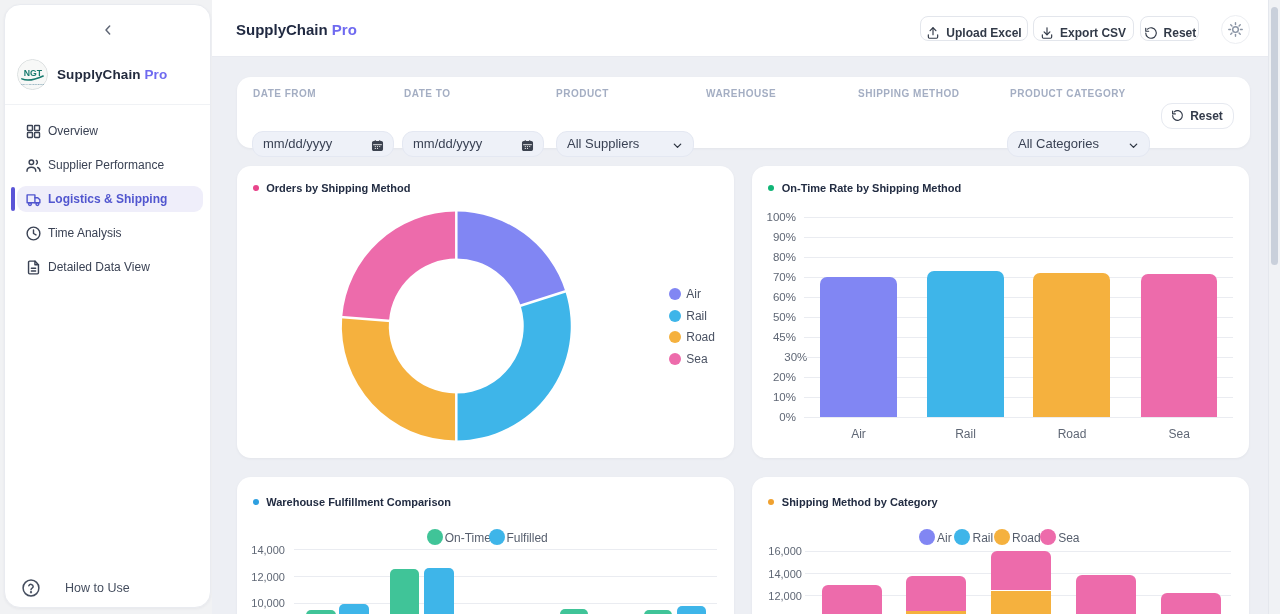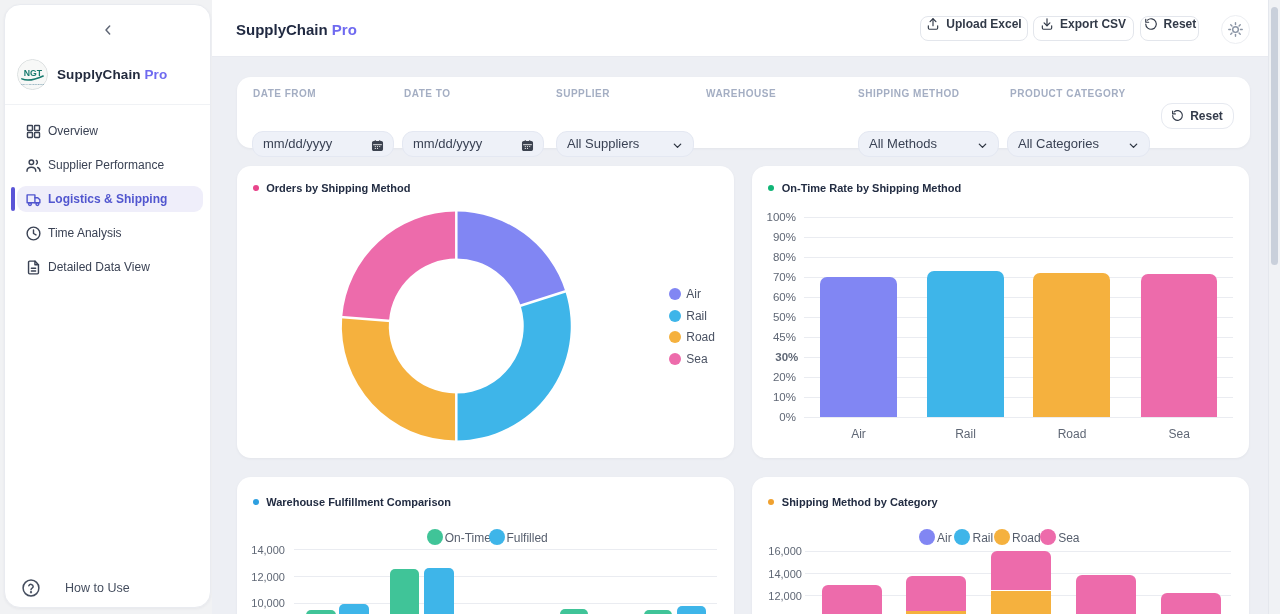--- a/index.html
+++ b/index.html
@@ -18,21 +18,21 @@
 .nitem span{margin-left:6px;position:relative;}
 .nitem.active{color:#5156cf;font-weight:600;}
 .nitem.active .pillbg{position:absolute;left:0;right:3px;top:4px;bottom:4px;background:#efeefa;border-radius:9px;}
 .nitem.active:before{content:"";position:absolute;left:0;top:5px;bottom:5px;width:3.5px;border-radius:3px;background:#5b55d7;z-index:1;}
 #howto{position:absolute;left:16px;top:573px;display:flex;align-items:center;color:#454e5f;font-size:12.5px;font-weight:500;}
 #howto span{margin-left:24px;}
 
 #topbar{position:absolute;left:212px;top:0;width:1068px;height:57px;background:#fff;border-bottom:1px solid #e9ebf1;}
 #tbtitle{position:absolute;left:24px;top:21px;font-size:15px;font-weight:700;color:#1f2840;}
 #tbtitle .pro{color:#6f6af0;}
-.tbtn{position:absolute;top:16px;height:25px;display:flex;align-items:flex-start;justify-content:center;background:#fff;border:1px solid #e3e6ec;border-radius:8px;font-size:12px;font-weight:600;color:#323a48;white-space:nowrap;}
+.tbtn{position:absolute;top:16px;height:25px;display:flex;align-items:flex-end;justify-content:center;background:#fff;border:1px solid #e3e6ec;border-radius:8px;font-size:12px;font-weight:600;color:#323a48;white-space:nowrap;}
 .tbtn svg{margin-right:6px;}
 #themebtn{position:absolute;left:1009px;top:15px;width:29px;height:29px;border:1px solid #eceef2;border-radius:50%;display:flex;align-items:center;justify-content:center;color:#8b95a5;}
 
 #main{position:absolute;left:212px;top:57px;width:1056px;height:557px;background:#edeff4;}
 #scrolltrack{position:absolute;left:1268px;top:0px;width:12px;height:614px;background:#f0f2f5;border-left:1px solid #e4e7ed;}
 #scrollthumb{position:absolute;left:1270.5px;top:7px;width:7px;height:258px;border-radius:4px;background:#c9d0db;}
 .card{position:absolute;background:#fff;border-radius:14px;box-shadow:0 1px 3px rgba(30,41,59,.05);}
 #fcard{left:24.5px;top:20px;width:1013px;height:71px;}
 .flabel{position:absolute;top:10.5px;font-size:10px;font-weight:700;letter-spacing:.5px;color:#a4aec3;}
 .finput{position:absolute;top:26px;height:25.5px;background:#eef1f8;border:1px solid #e4e8f2;border-radius:11px;font-size:13px;color:#3a4254;display:flex;align-items:center;padding:0 10px;margin-top:28px;}
@@ -159,21 +159,21 @@
         <line x1="18.7" y1="5.3" x2="17" y2="7"></line>
         <line x1="7" y1="17" x2="5.3" y2="18.7"></line>
       </svg>
     </div>
 </div>
 
 <div id="main">
   <div class="card" id="fcard">
     <div class="flabel" style="left:16.5px;">DATE FROM</div>
     <div class="flabel" style="left:167.5px;">DATE TO</div>
-    <div class="flabel" style="left:319.5px;">SUPPLIER</div>
+    <div class="flabel" style="left:319.5px;">PRODUCT</div>
     <div class="flabel" style="left:469.5px;">WAREHOUSE</div>
     <div class="flabel" style="left:621.5px;">SHIPPING METHOD</div>
     <div class="flabel" style="left:773.5px;">PRODUCT CATEGORY</div>
     <div class="finput" style="left:15.5px;width:141.5px;">mm/dd/yyyy<svg class="fcal" width="13" height="13" viewBox="0 0 24 24" fill="none" stroke="#3c4350" stroke-width="2.4">
           <rect x="3" y="5" width="18" height="16" rx="2" fill="#3c4350"></rect>
           <line x1="8" y1="2.5" x2="8" y2="7" stroke-width="2.6"></line>
           <line x1="16" y1="2.5" x2="16" y2="7" stroke-width="2.6"></line>
           <line x1="4" y1="10.5" x2="20" y2="10.5" stroke="#fff" stroke-width="1.6"></line>
           <g stroke="#fff" stroke-width="1.6">
             <line x1="7" y1="14" x2="9" y2="14"></line>
@@ -192,23 +192,20 @@
             <line x1="7" y1="14" x2="9" y2="14"></line>
             <line x1="11" y1="14" x2="13" y2="14"></line>
             <line x1="15" y1="14" x2="17" y2="14"></line>
             <line x1="7" y1="17.5" x2="9" y2="17.5"></line>
             <line x1="11" y1="17.5" x2="13" y2="17.5"></line>
           </g>
         </svg></div>
     <div class="finput fsel" style="left:319.5px;width:138px;">All Suppliers<svg class="chev" width="11" height="11" viewBox="0 0 24 24" fill="none" stroke="#2c3340" stroke-width="2.8" stroke-linecap="round" stroke-linejoin="round">
           <polyline points="5,9 12,16 19,9"></polyline>
         </svg></div>
-    <div class="finput fsel" style="left:621.5px;width:141px;">All Methods<svg class="chev" width="11" height="11" viewBox="0 0 24 24" fill="none" stroke="#2c3340" stroke-width="2.8" stroke-linecap="round" stroke-linejoin="round">
-          <polyline points="5,9 12,16 19,9"></polyline>
-        </svg></div>
     <div class="finput fsel" style="left:770.5px;width:143px;">All Categories<svg class="chev" width="11" height="11" viewBox="0 0 24 24" fill="none" stroke="#2c3340" stroke-width="2.8" stroke-linecap="round" stroke-linejoin="round">
           <polyline points="5,9 12,16 19,9"></polyline>
         </svg></div>
     <div id="freset"><svg width="13" height="13" viewBox="0 0 24 24" fill="none" stroke="#343c4b" stroke-width="2.2" stroke-linecap="round" stroke-linejoin="round">
           <path d="M3 12a9 9 0 1 0 3-6.7"></path>
           <polyline points="3,4 3,9 8,9"></polyline>
         </svg>Reset</div>
   </div>
   <div class="card" id="card1">
     <div class="ctitle"><span class="cdot" style="background:#e8458b;"></span>Orders by Shipping Method</div>
@@ -236,21 +233,21 @@
     <div class="axlbl" style="left:3.7px;top:84.8px;width:40px;">80%</div>
     <div class="grid" style="left:51.7px;top:90.8px;width:429px;"></div>
     <div class="axlbl" style="left:3.7px;top:104.9px;width:40px;">70%</div>
     <div class="grid" style="left:51.7px;top:110.9px;width:429px;"></div>
     <div class="axlbl" style="left:3.7px;top:125.0px;width:40px;">60%</div>
     <div class="grid" style="left:51.7px;top:131.0px;width:429px;"></div>
     <div class="axlbl" style="left:3.7px;top:145.1px;width:40px;">50%</div>
     <div class="grid" style="left:51.7px;top:151.1px;width:429px;"></div>
     <div class="axlbl" style="left:3.7px;top:165.1px;width:40px;">45%</div>
     <div class="grid" style="left:51.7px;top:171.1px;width:429px;"></div>
-    <div class="axlbl" style="left:6px;top:185.2px;width:40px;font-weight:bold;">30%</div>
+    <div class="axlbl" style="left:15px;top:185.2px;width:40px;">30%</div>
     <div class="grid" style="left:51.7px;top:191.2px;width:429px;"></div>
     <div class="axlbl" style="left:3.7px;top:205.3px;width:40px;">20%</div>
     <div class="grid" style="left:51.7px;top:211.3px;width:429px;"></div>
     <div class="axlbl" style="left:3.7px;top:225.3px;width:40px;">10%</div>
     <div class="grid" style="left:51.7px;top:231.3px;width:429px;"></div>
     <div class="axlbl" style="left:3.7px;top:245.4px;width:40px;">0%</div>
     <div class="grid" style="left:51.7px;top:251.4px;width:429px;"></div>
     <div class="bar" style="left:67.7px;top:110.5px;width:77px;height:140.9px;background:#8186f3;"></div>
     <div class="bar" style="left:174.7px;top:105px;width:77px;height:146.4px;background:#3eb5e9;"></div>
     <div class="bar" style="left:281.2px;top:106.5px;width:77px;height:144.9px;background:#f5b13e;"></div>

